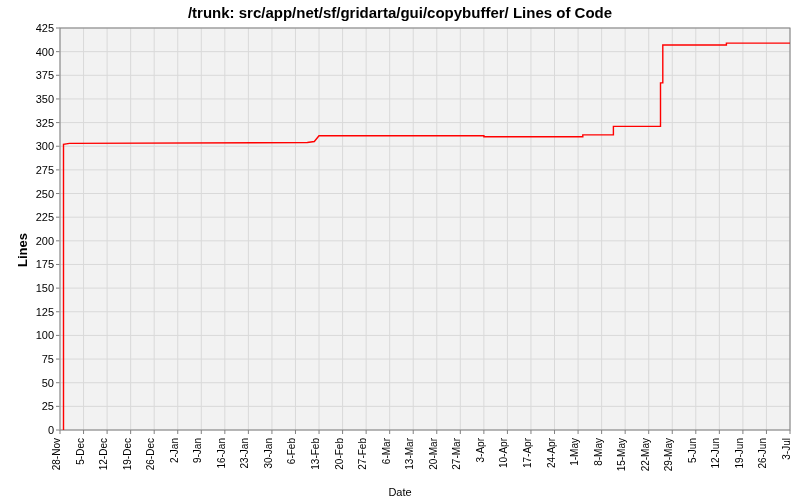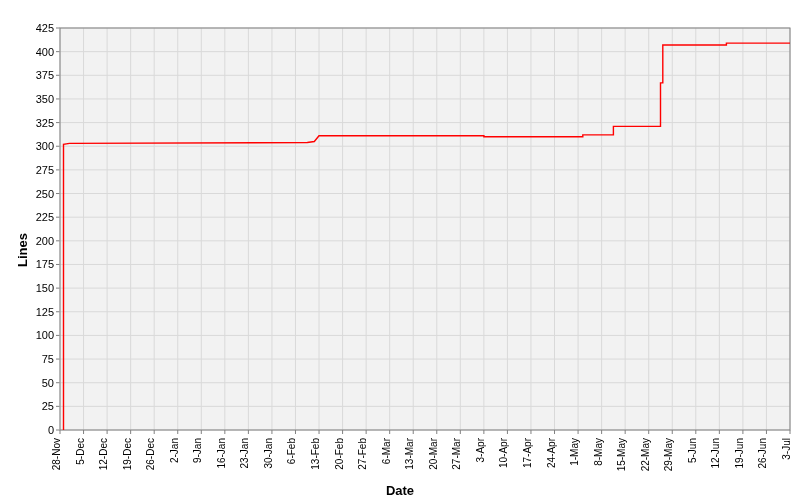--- a/index.html
+++ b/index.html
@@ -34,30 +34,31 @@
     font-weight: bold;
     font-size: 13px;
     color: #000;
   }
   .xlabel {
     position: absolute;
     bottom: 2px;
     left: 0;
     width: 100%;
     text-align: center;
-    font-weight: bold;
-    font-size: 13px;
+    font-weight: normal;
+    font-size: 11px;
     color: #000;
   }
   svg { display: block; }
 </style>
 </head>
 <body>
 
 <div class="chart-wrap">
+  <div class="title">/trunk: src/app/net/sf/gridarta/gui/copybuffer/ Lines of Code</div>
   <div class="ylabel">Lines</div>
   <div class="xlabel">Date</div>
   <svg id="chart-svg" width="800" height="500">
       <rect x="60" y="28" width="730" height="402" fill="#f2f2f2"></rect>
       <line x1="60" y1="430" x2="790" y2="430" stroke="#d9d9d9" stroke-width="1"></line>
       <line x1="56" y1="430" x2="60" y2="430" stroke="#808080" stroke-width="1"></line>
       <text x="54" y="434" text-anchor="end" class="tick"><tspan font-size="11">0</tspan></text>
       <line x1="60" y1="406.3529411764706" x2="790" y2="406.3529411764706" stroke="#d9d9d9" stroke-width="1"></line>
       <line x1="56" y1="406.3529411764706" x2="60" y2="406.3529411764706" stroke="#808080" stroke-width="1"></line>
       <text x="54" y="410.3529411764706" text-anchor="end" class="tick"><tspan font-size="11">25</tspan></text>

